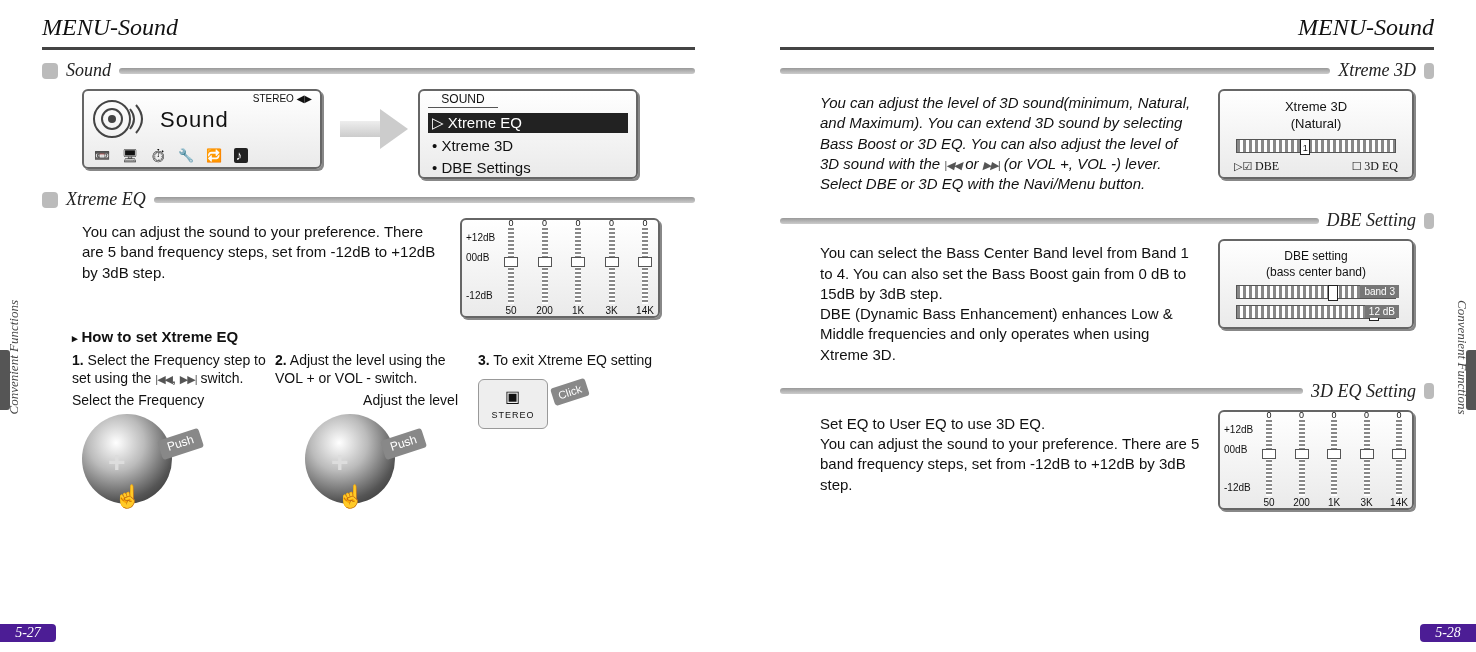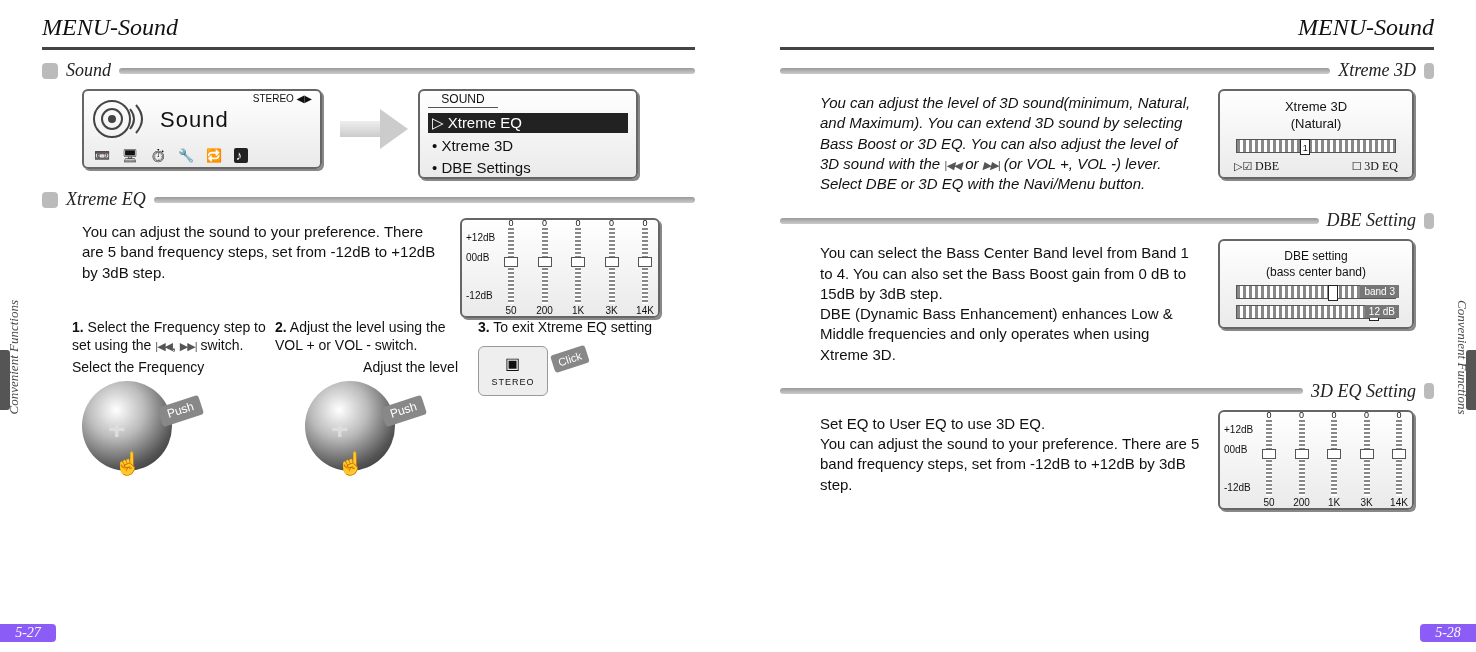--- a/index.html
+++ b/index.html
@@ -153,21 +153,21 @@
   .dbe-box { width: 210px; height: 90px; text-align: center; font-size: 12px; }
   .dbe-box .t { margin-top: 2px; }
   .dbe-box .sl { margin: 6px 8px; height: 14px; background: repeating-linear-gradient(90deg,#888,#888 3px,#fff 3px,#fff 6px); position: relative; border: 1px solid #555;}
   .dbe-box .sl .knob { position: absolute; right: 36%; top: -1px; width: 10px; height: 16px; background: #fff; border: 1px solid #222; }
   .dbe-box .sl .tag { position: absolute; right: -4px; top: -1px; background: #777; color: #fff; font-size: 10px; padding: 1px 4px; }
 
   .inline-icon { font-size: 11px; vertical-align: middle; color: #555; letter-spacing: -1px; }
 
   .footer {
     position: absolute; bottom: 10px; width: 56px; height: 18px;
-    background: #8b5cf6; color: #fff; font-style: italic; font-family: "Times New Roman", serif;
+    background: #4c1d95; color: #fff; font-style: italic; font-family: "Times New Roman", serif;
     font-size: 14px; text-align: center; line-height: 18px;
   }
   .page.left .footer { left: 0; border-radius: 0 4px 4px 0; }
   .page.right .footer { right: 0; border-radius: 4px 0 0 4px; }
 
   .side-label {
     position: absolute; top: 300px; width: 18px;
     writing-mode: vertical-rl; font-family: "Times New Roman", serif; font-style: italic;
     font-size: 13px; color: #444; text-align: center;
   }
@@ -260,20 +260,21 @@
             <div class="num">0</div>
             <div class="track"></div>
             <div class="knob"></div>
             <div class="freq">14K</div>
           </div>
       </div>
     </div>
   </div>
 
   <div class="content-indent" style="margin-left: 30px;">
+    <div class="howto-title">How to set Xtreme EQ</div>
     <div class="steps">
       <div class="step">
         <div>
           <span class="num">1.</span>
           <span>Select the Frequency step to set using the </span>
           <span class="inline-icon">|◀◀</span>,
           <span class="inline-icon">▶▶|</span>
           <span> switch.</span>
         </div>
         <div class="caption">Select the Frequency</div>

